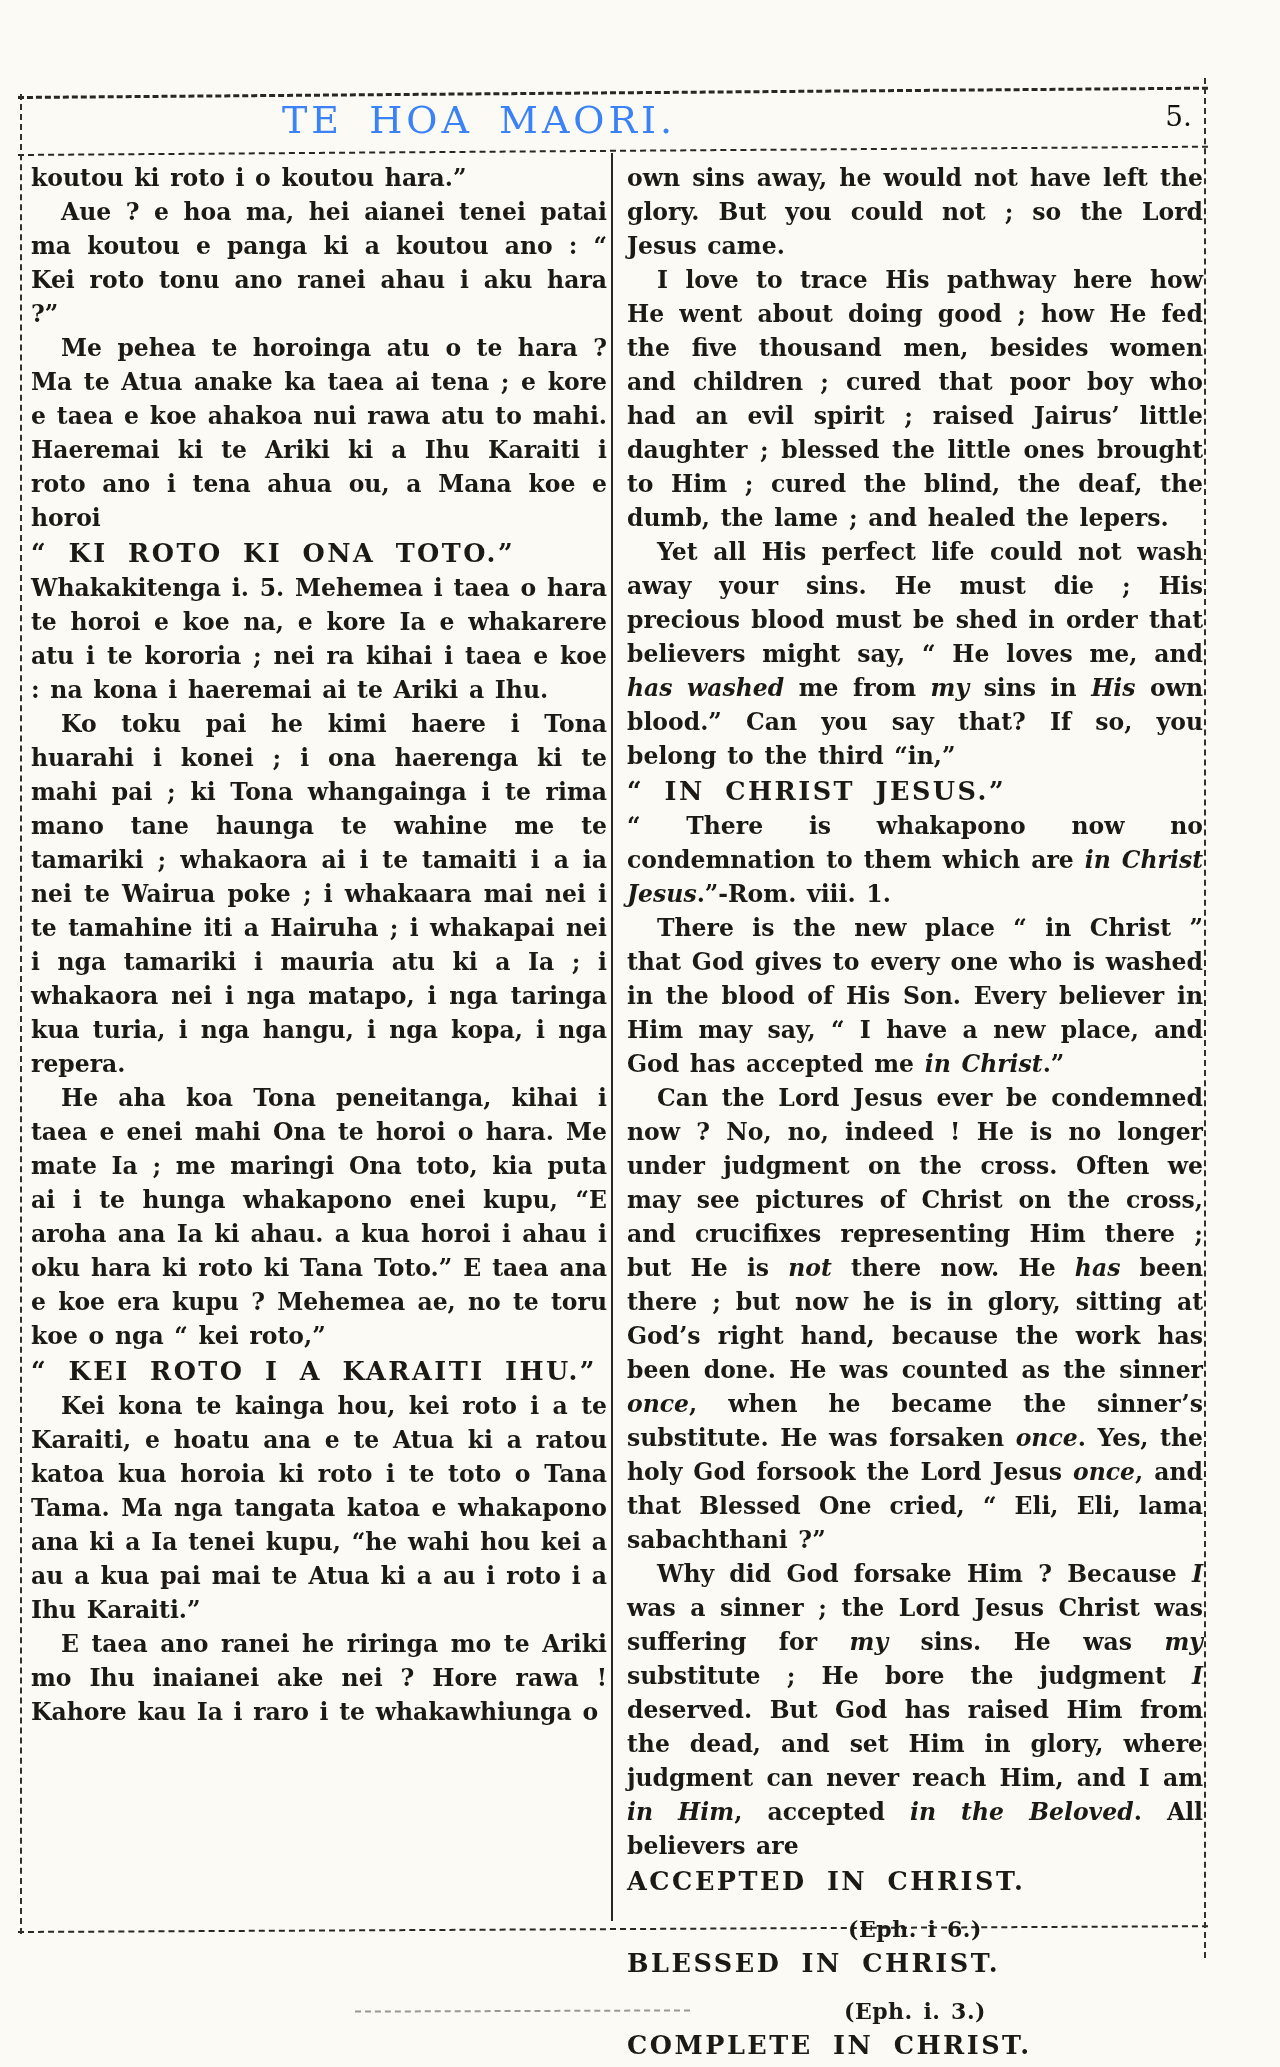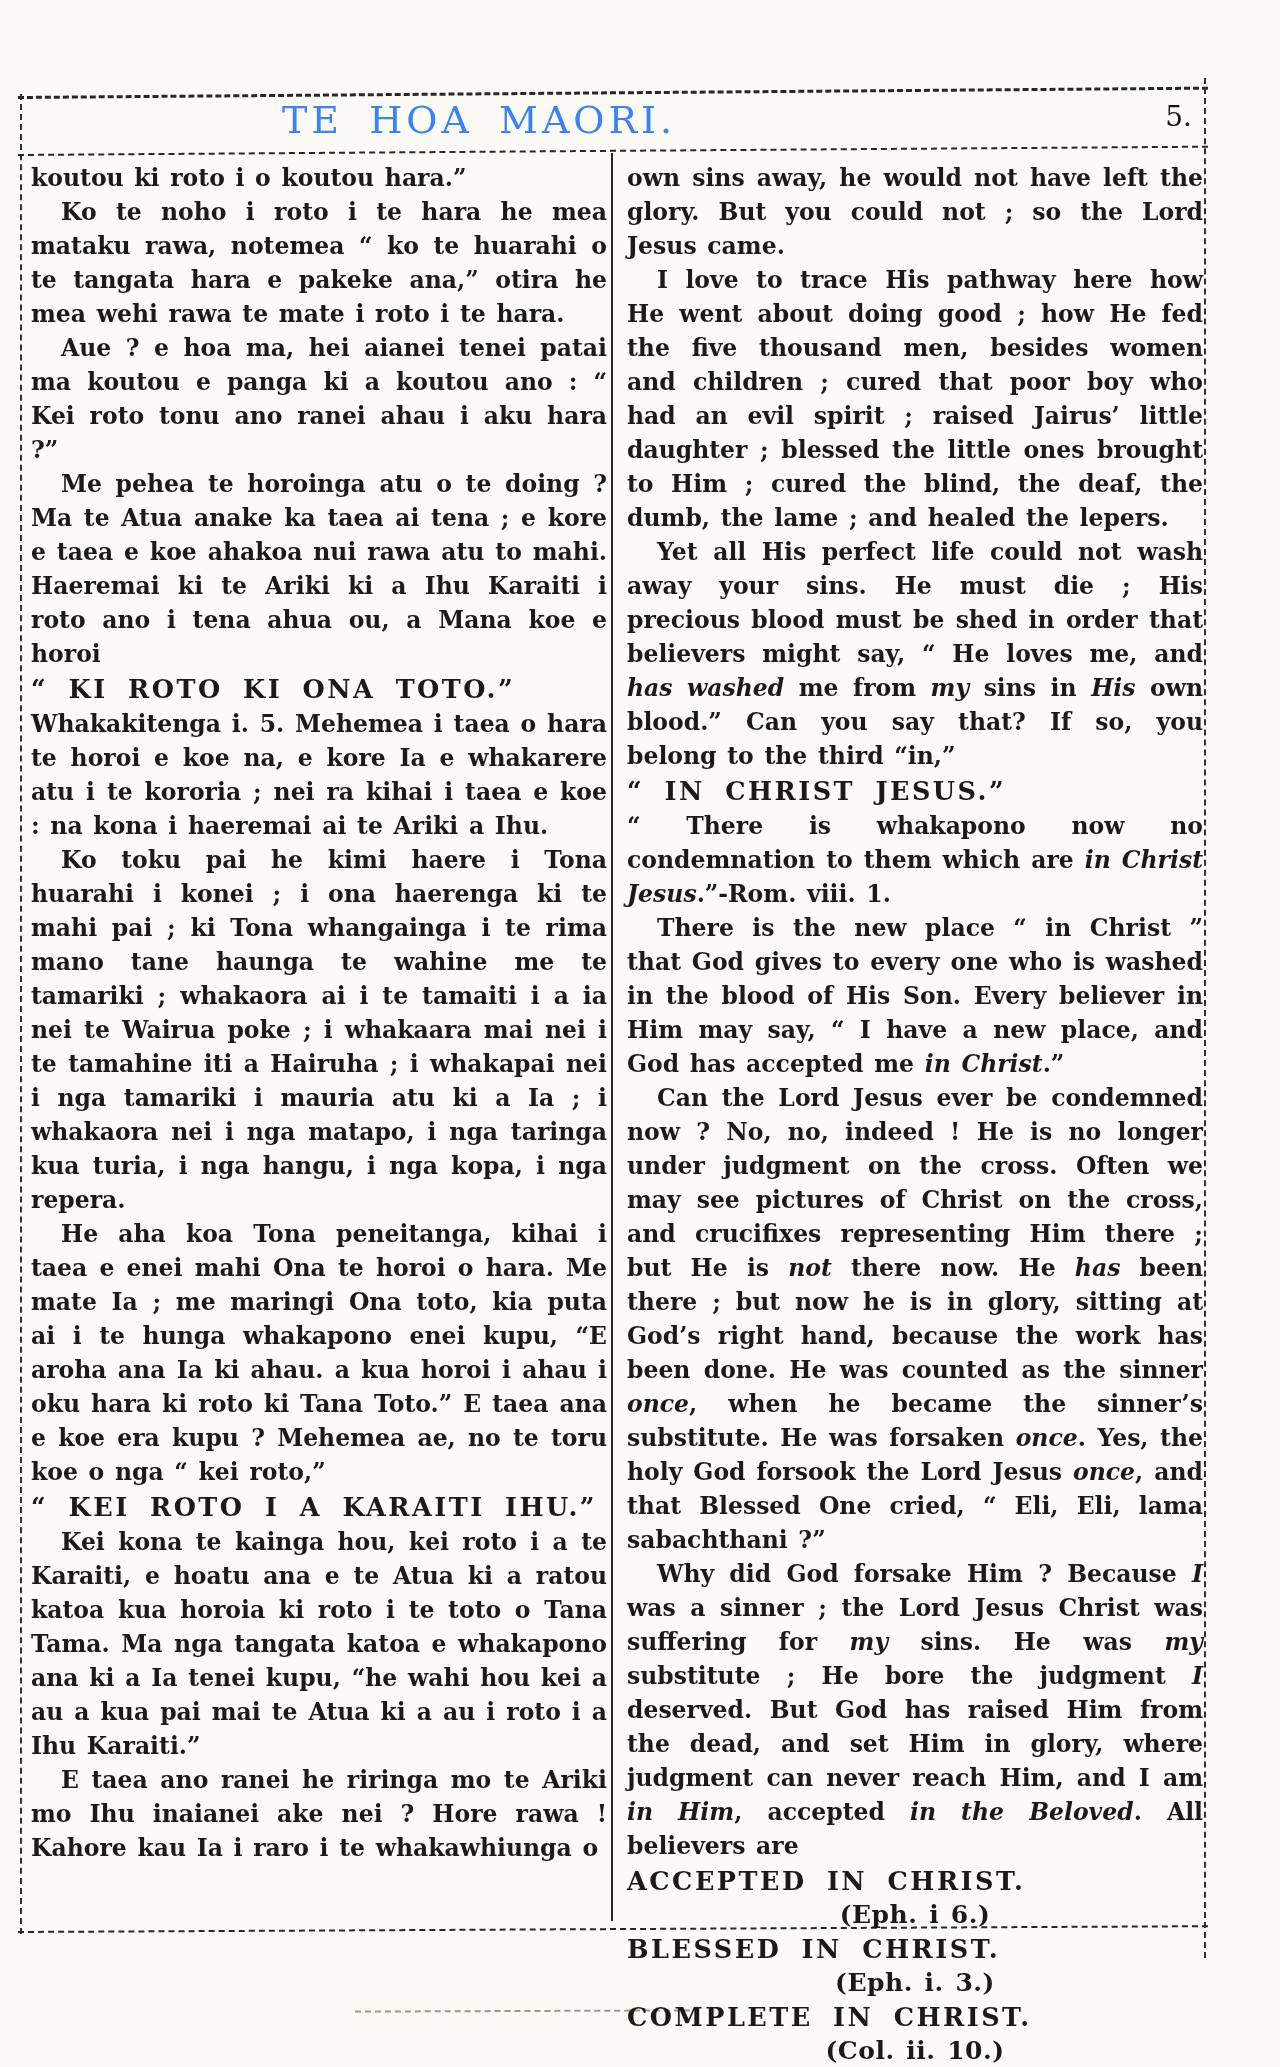--- a/index.html
+++ b/index.html
@@ -44,21 +44,21 @@
     text-align:justify;word-spacing:2.5px;
   }
   .blk.indent{text-indent:30px;}
   .blk.heading{
     text-align:left;text-indent:0;
     font-size:25.5px;letter-spacing:2.5px;word-spacing:9px;
     line-height:36px;
   }
   .blk.ref{
     text-align:center;text-indent:0;
-    font-size:25px;line-height:32px;letter-spacing:0.5px;
+    font-size:22px;line-height:32px;letter-spacing:0.5px;margin-top:14px;
   }
   .blk em{font-style:italic;}
 </style>
 </head>
 <body>
 
 <div class="page">
 
   <div class="rule rule-top"></div>
   <div class="rule rule-header"></div>
@@ -66,23 +66,22 @@
   <div class="vline left-border"></div>
   <div class="vline right-border"></div>
   <div class="vline column-divider"></div>
   <div class="artifact-line"></div>
 
   <div class="masthead-title">TE HOA MAORI.</div>
   <div class="page-number">5.</div>
 
   <div class="column col-left">
       <p class="blk p"><span>koutou ki roto i o koutou hara.”</span></p>
-      <p class="blk p indent"><span>Ko te noho i roto i te hara he mea mataku rawa, notemea “ ko te huarahi o te tangata hara e pakeke ana,” otira he mea wehi rawa te mate i roto i te hara.</span></p>
       <p class="blk p indent"><span>Aue ? e hoa ma, hei aianei tenei patai ma koutou e panga ki a koutou ano : “ Kei roto tonu ano ranei ahau i aku hara ?”</span></p>
-      <p class="blk p indent"><span>Me pehea te horoinga atu o te doing ? Ma te Atua anake ka taea ai tena ; e kore e taea e koe ahakoa nui rawa atu to mahi. Haeremai ki te Ariki ki a Ihu Karaiti i roto ano i tena ahua ou, a Mana koe e horoi</span></p>
+      <p class="blk p indent"><span>Me pehea te horoinga atu o te hara ? Ma te Atua anake ka taea ai tena ; e kore e taea e koe ahakoa nui rawa atu to mahi. Haeremai ki te Ariki ki a Ihu Karaiti i roto ano i tena ahua ou, a Mana koe e horoi</span></p>
       <p class="blk heading"><span>“ KI ROTO KI ONA TOTO.”</span></p>
       <p class="blk p"><span>Whakakitenga i. 5. Mehemea i taea o hara te horoi e koe na, e kore Ia e whakarere atu i te kororia ; nei ra kihai i taea e koe : na kona i haeremai ai te Ariki a Ihu.</span></p>
       <p class="blk p indent"><span>Ko toku pai he kimi haere i Tona huarahi i konei ; i ona haerenga ki te mahi pai ; ki Tona whangainga i te rima mano tane haunga te wahine me te tamariki ; whakaora ai i te tamaiti i a ia nei te Wairua poke ; i whakaara mai nei i te tamahine iti a Hairuha ; i whakapai nei i nga tamariki i mauria atu ki a Ia ; i whakaora nei i nga matapo, i nga taringa kua turia, i nga hangu, i nga kopa, i nga repera.</span></p>
       <p class="blk p indent"><span>He aha koa Tona peneitanga, kihai i taea e enei mahi Ona te horoi o hara. Me mate Ia ; me maringi Ona toto, kia puta ai i te hunga whakapono enei kupu, “E aroha ana Ia ki ahau. a kua horoi i ahau i oku hara ki roto ki Tana Toto.” E taea ana e koe era kupu ? Mehemea ae, no te toru koe o nga “ kei roto,”</span></p>
       <p class="blk heading"><span>“ KEI ROTO I A KARAITI IHU.”</span></p>
       <p class="blk p indent"><span>Kei kona te kainga hou, kei roto i a te Karaiti, e hoatu ana e te Atua ki a ratou katoa kua horoia ki roto i te toto o Tana Tama. Ma nga tangata katoa e whakapono ana ki a Ia tenei kupu, “he wahi hou kei a au a kua pai mai te Atua ki a au i roto i a Ihu Karaiti.”</span></p>
       <p class="blk p indent"><span>E taea ano ranei he riringa mo te Ariki mo Ihu inaianei ake nei ? Hore rawa ! Kahore kau Ia i raro i te whakawhiunga o</span></p>
     </div>
   <div class="column col-right">
       <p class="blk p"><span>own sins away, he would not have left the glory. But you could not ; so the Lord Jesus came.</span></p>

